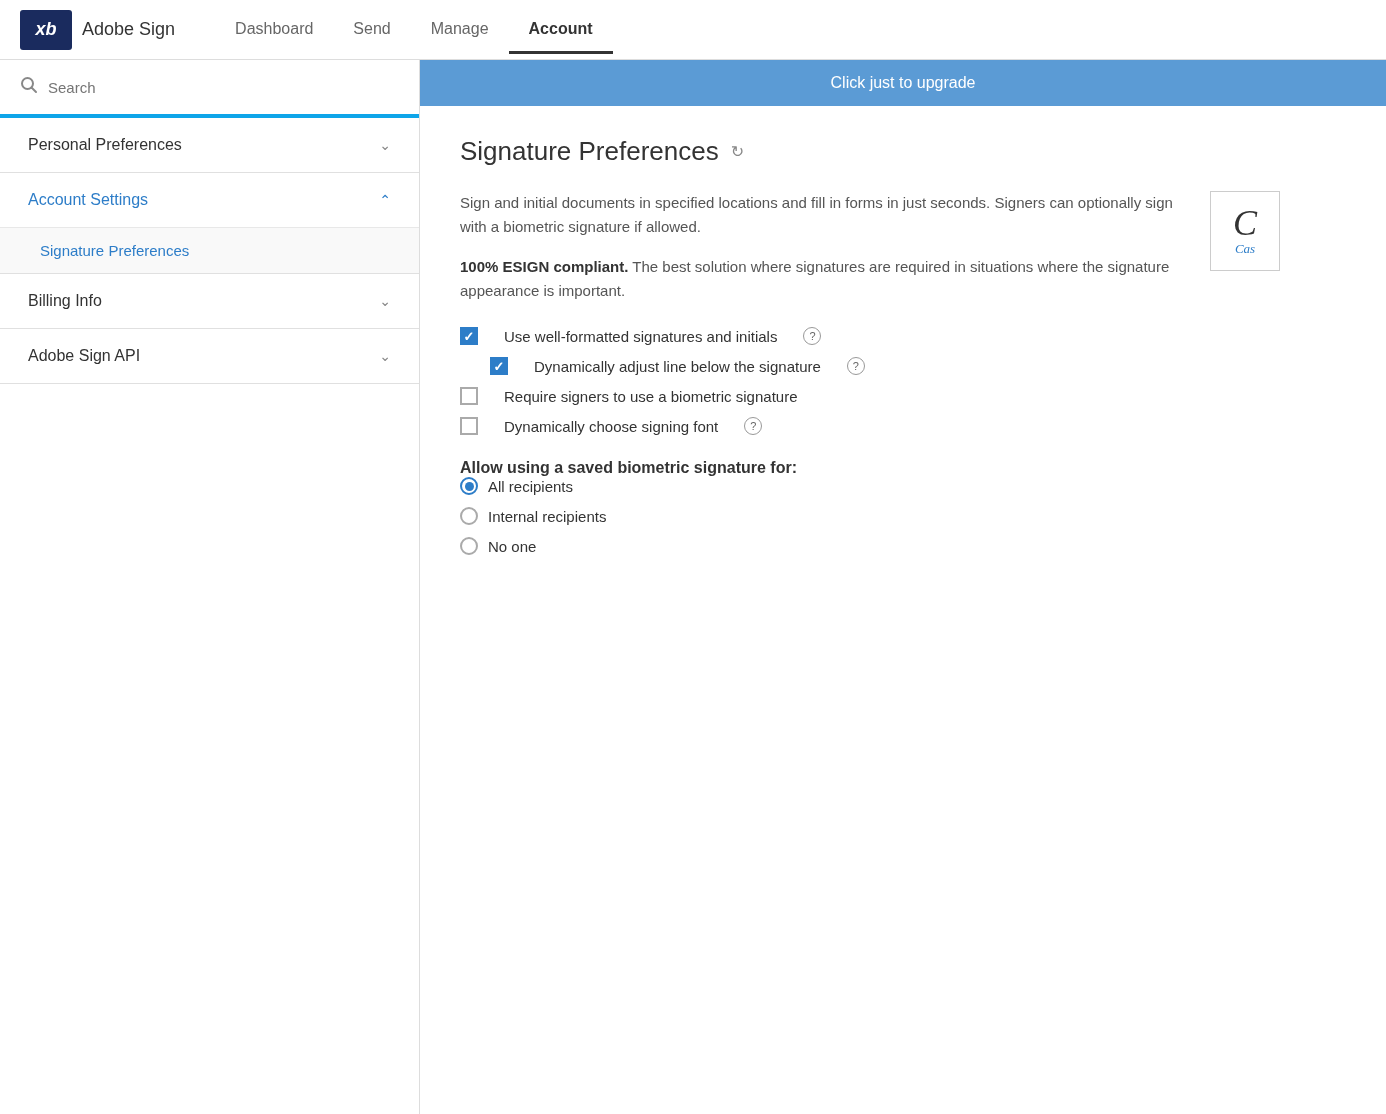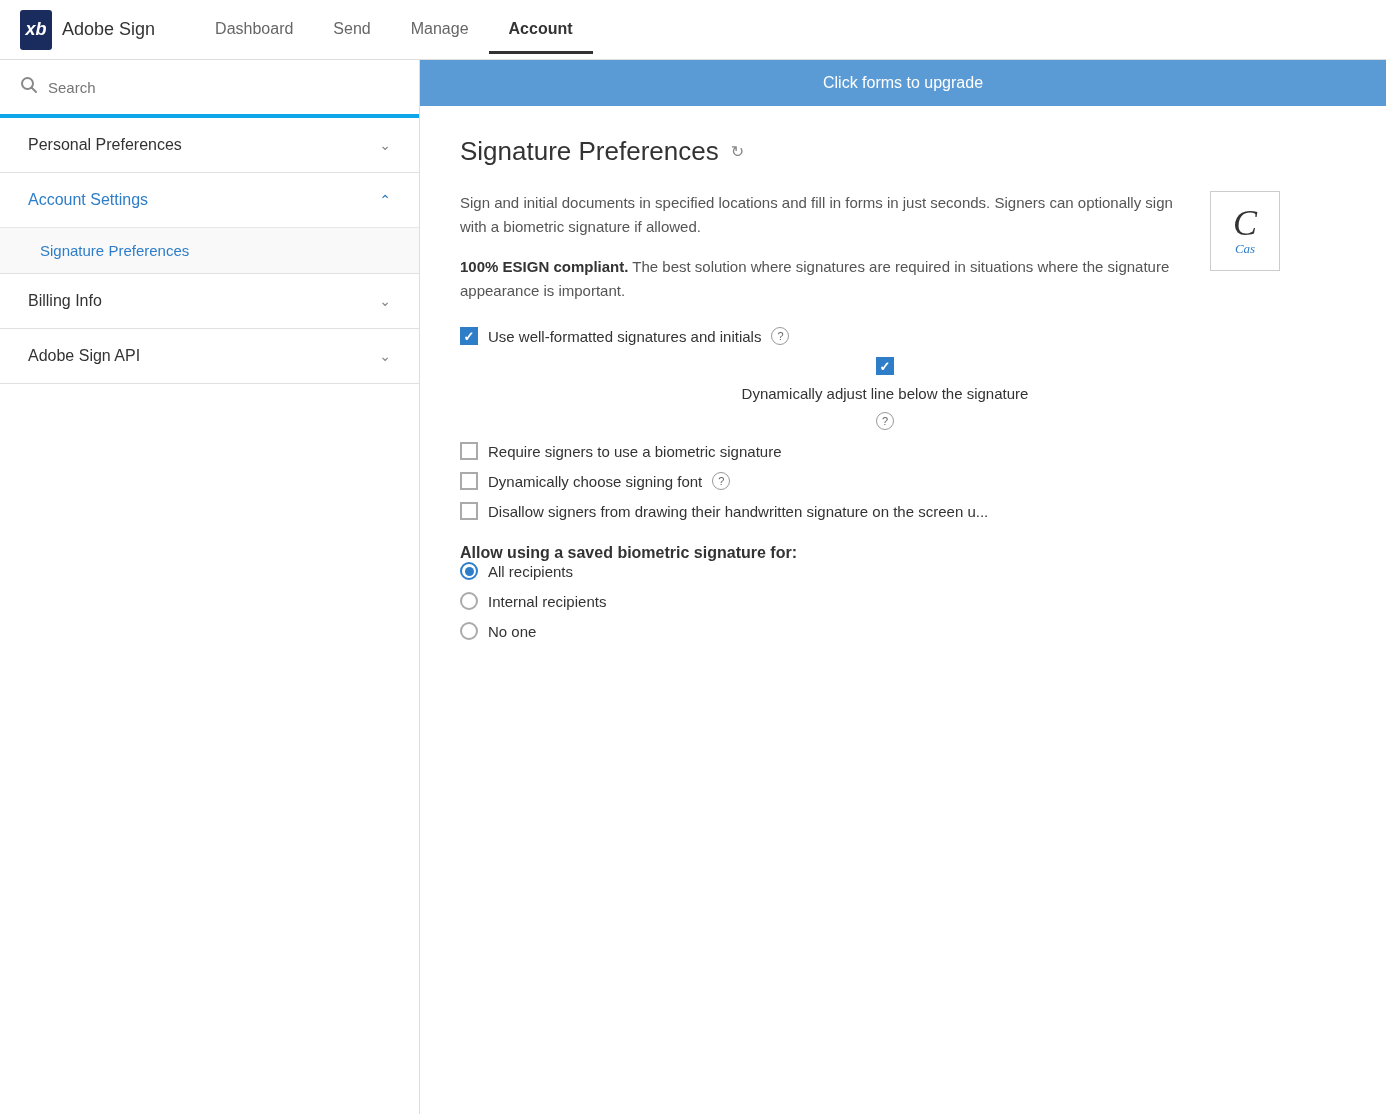--- a/index.html
+++ b/index.html
@@ -14,21 +14,21 @@
       align-items: center;
       height: 60px;
     }
     .logo-area {
       display: flex;
       align-items: center;
       gap: 10px;
       margin-right: 40px;
     }
     .logo-icon {
-      width: 32px;
+      width: 52px;
       height: 40px;
       background: #1a2b5e;
       display: flex;
       align-items: center;
       justify-content: center;
       color: #fff;
       font-size: 18px;
       font-style: italic;
       font-weight: bold;
       border-radius: 3px;
@@ -216,29 +216,28 @@
       color: #333;
     }
 
     
     .checkbox-group {
       margin-bottom: 24px;
     }
     .checkbox-item {
       display: flex;
       align-items: center;
-      gap: 10px;
+      gap: 26px;
       margin-bottom: 12px;
       font-size: 15px;
       color: #333;
       text-align: center;
     }
     .checkbox-item.indented {
       margin-left: 30px;
-      flex-direction: column;
     }
     .checkbox-box {
       width: 18px;
       height: 18px;
       border: 2px solid #aaa;
       background: #fff;
       display: flex;
       align-items: center;
       justify-content: center;
       flex-shrink: 0;
@@ -372,21 +371,21 @@
       <div class="sidebar-section-header">
         <span>Adobe Sign API</span>
         <span class="chevron">⌄</span>
       </div>
     </div>
 
   </div>
 
   <div class="content-area">
 
-    <div class="upgrade-banner">Click forms to upgrade</div>
+    <div class="upgrade-banner">Click just to upgrade</div>
 
     <div class="content-body">
 
       <div class="page-title-row">
         <h1 class="page-title">Signature Preferences</h1>
         <span class="refresh-icon">↻</span>
       </div>
 
       <div class="clearfix">
 
@@ -420,24 +419,20 @@
           <div class="checkbox-box"></div>
           <span>Require signers to use a biometric signature</span>
         </div>
 
         <div class="checkbox-item">
           <div class="checkbox-box"></div>
           <span>Dynamically choose signing font</span>
           <span class="help-icon">?</span>
         </div>
 
-        <div class="checkbox-item">
-          <div class="checkbox-box"></div>
-          <span>Disallow signers from drawing their handwritten signature on the screen u...</span>
-        </div>
 
       </div>
 
       <div class="radio-section">
         <p class="radio-section-title">Allow using a saved biometric signature for:</p>
 
         <div class="radio-item">
           <div class="radio-circle selected"></div>
           <span>All recipients</span>
         </div>

